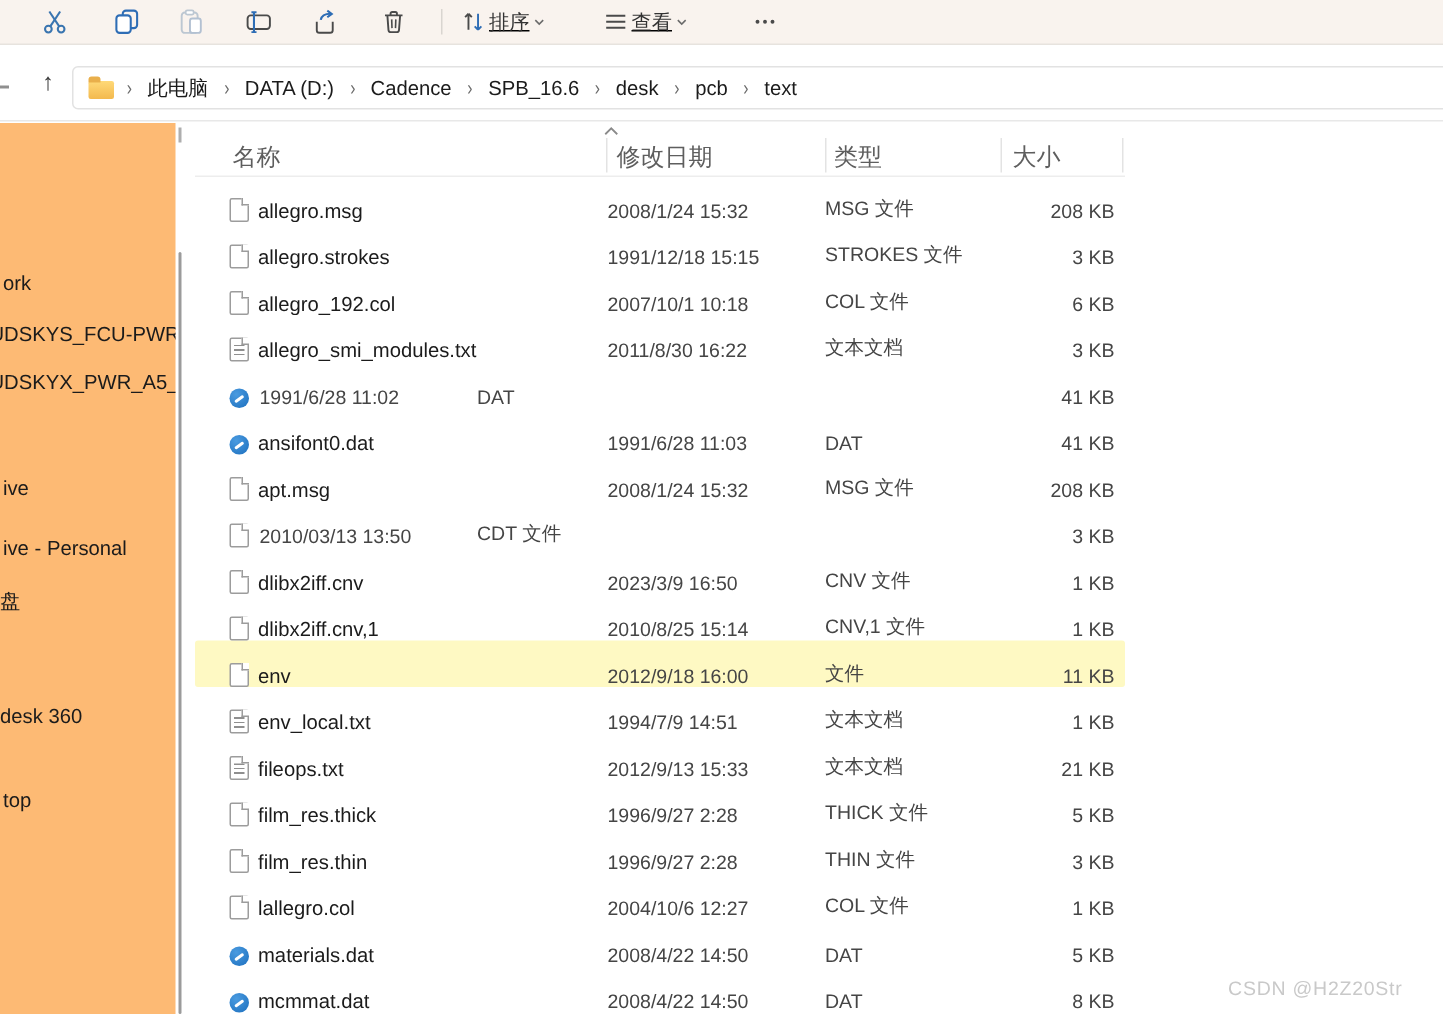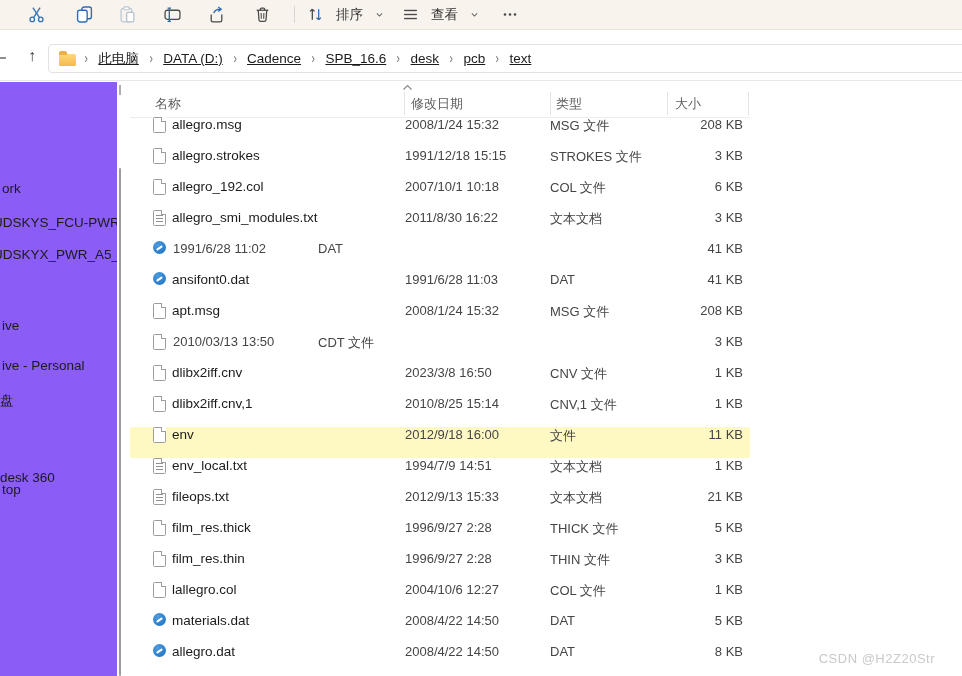--- a/index.html
+++ b/index.html
@@ -4,49 +4,49 @@
 <style>
   * { margin:0; padding:0; box-sizing:border-box; }
   html,body { width:962px; height:676px; }
   body { font-family:"Liberation Sans","DejaVu Sans",sans-serif; background:#fff; overflow:hidden; }
   #app { position:relative; width:962px; height:676px; background:#fff; overflow:hidden; }
 
   
   .toolbar { position:absolute; left:0; top:0; width:962px; height:30px; background:#f9f3ee; border-bottom:1px solid #e7e3de; }
   .tbtn { position:absolute; top:0; width:36px; height:29px; display:flex; align-items:center; justify-content:center; border-radius:4px; cursor:pointer; }
   .tsep { position:absolute; top:6px; width:1px; height:17px; background:#d9d5d0; }
-  .tgroup { position:absolute; top:0; height:29px; display:flex; align-items:center; gap:12px; padding:0 6px; border-radius:4px; cursor:pointer; }
+  .tgroup { position:absolute; top:0; height:29px; display:flex; align-items:center; gap:2px; padding:0 6px; border-radius:4px; cursor:pointer;text-decoration:underline; }
   .tgroup .tlabel { font-size:13.5px; color:#333; white-space:nowrap; }
 
   
   .addr-row { position:absolute; left:0; top:31px; width:962px; height:50px; background:#fff; border-bottom:1px solid #e8e8e8; }
   .nav-stub { position:absolute; left:-3px; top:26px; width:9px; height:2px; background:#8f8f8f; }
   .up-arrow { position:absolute; left:20px; top:13px; width:24px; height:24px; display:flex; align-items:center; justify-content:center; font-size:16px; color:#3b3b3b; cursor:pointer; }
   .addr-box { position:absolute; left:48px; top:13px; width:920px; height:29px; border:1px solid #e2e2e2; border-radius:4px; background:#fff; display:flex; align-items:center; padding-left:10px; overflow:hidden; }
-  .crumb { font-size:13.5px; color:#1b1b1b; padding:3px 6px; border-radius:3px; white-space:nowrap; cursor:pointer;text-decoration:underline; }
+  .crumb { font-size:13.5px; color:#1b1b1b; padding:3px 6px; border-radius:3px; white-space:nowrap; cursor:pointer; }
   .crumb-sep { font-size:13px; color:#6b6b6b; padding:0 4px; transform:scale(0.8,1.1); }
   .folder-ic { width:17px; height:12px; background:linear-gradient(#ffd978,#f3b94e); border-radius:1.5px; position:relative; margin:2px 4px 0 0; flex:none; }
   .folder-ic::before { content:''; position:absolute; top:-3px; left:0; width:8px; height:4px; background:#e9af4b; border-radius:2px 2px 0 0; }
 
   
-  .sidebar { position:absolute; left:0; top:82px; width:117px; height:594px; background:#8b5cf6; overflow:hidden; }
+  .sidebar { position:absolute; left:0; top:82px; width:117px; height:594px; background:#fdba74; overflow:hidden; }
   .side-item { position:absolute; font-size:13.5px; color:#1b1b1b; white-space:nowrap; line-height:20px; cursor:pointer; }
   .sb-thumb { position:absolute; left:119px; top:168px; width:2px; height:508px; background:#9b9b9b; border-radius:1px; }
   .sb-stub { position:absolute; left:119px; top:85px; width:2px; height:10px; background:#aeaeae; }
 
   
   .lhead { position:absolute; left:130px; top:90px; width:630px; height:27px; }
-  .hlabel { position:absolute; top:5px; font-size:13px; color:#5e5e5e; cursor:pointer;font-family:Liberation Serif, serif; }
+  .hlabel { position:absolute; top:5px; font-size:16px; color:#5e5e5e; cursor:pointer;font-family:Liberation Serif, serif; }
   .hsep { position:absolute; top:2px; width:1px; height:23px; background:#e3e3e3; }
   .hunder { position:absolute; left:130px; top:117px; width:620px; height:1px; background:#ededed; }
   .caret-up { position:absolute; left:272px; top:-6px; color:#8a8a8a; }
 
   
   .rows { position:absolute; left:130px; top:117px; width:620px; }
-  .frow { height:31px; display:flex; align-items:flex-start; border-radius:2px; cursor:pointer; }
+  .frow { height:31px; display:flex; align-items:flex-end; border-radius:2px; cursor:pointer; }
   .frow.selected { background:#fef9c3; }
   .c-ic { flex:none; width:14px; margin-left:22px; display:flex; align-items:center; justify-content:center; }
   .c-name { flex:none; margin-left:6px; width:226px; font-size:13.5px; color:#1b1b1b; white-space:nowrap; overflow:hidden; }
   .c-date { flex:none; width:145px; padding-left:7px; font-size:13px; color:#454545; white-space:nowrap; }
   .c-type { flex:none; width:111px; padding-left:7px; font-size:13px; color:#454545; white-space:nowrap; }
   .c-size { flex:1; text-align:right; padding-right:7px; font-size:13px; color:#454545; white-space:nowrap; }
 
   
   .fi { position:relative; width:13px; height:16px; background:#fff; border:1px solid #9c9c9c; border-radius:1.5px; }
   .fi::after { content:''; position:absolute; top:-1px; right:-1px; width:4px; height:4px; background:#fff; border-left:1px solid #9c9c9c; border-bottom:1px solid #9c9c9c; }
@@ -190,21 +190,21 @@
 
   <div class="sidebar">
 
     <div class="side-item" style="left:2px;top:97px">ork</div>
     <div class="side-item" style="left:-7px;top:131px">UDSKYS_FCU-PWR_V</div>
     <div class="side-item" style="left:-7px;top:163px">UDSKYX_PWR_A5_V2</div>
     <div class="side-item" style="left:2px;top:234px">ive</div>
     <div class="side-item" style="left:2px;top:274px">ive - Personal</div>
     <div class="side-item" style="left:0;top:309px">盘</div>
     <div class="side-item" style="left:0;top:386px">desk 360</div>
-    <div class="side-item" style="left:2px;top:398px">top</div>
+    <div class="side-item" style="left:2px;top:442px">top</div>
 
   </div>
   <div class="sb-stub"></div>
   <div class="sb-thumb"></div>
 
   <div class="lhead">
     <span class="caret-up">
         <svg width="11" height="7" viewBox="0 0 11 7">
           <path d="M1.5 5.5 L5.5 1.5 L9.5 5.5" fill="none" stroke="#8a8a8a" stroke-width="1.2"></path>
         </svg>
@@ -292,21 +292,21 @@
         </span>
       <span class="c-date">2010/03/13 13:50</span>
       <span class="c-type">CDT 文件</span>
       <span class="c-size">3 KB</span>
     </div>
     <div class="frow">
       <span class="c-ic">
           <span class="fi"></span>
         </span>
       <span class="c-name">dlibx2iff.cnv</span>
-      <span class="c-date">2023/3/8 16:50</span>
+      <span class="c-date">2023/3/9 16:50</span>
       <span class="c-type">CNV 文件</span>
       <span class="c-size">1 KB</span>
     </div>
     <div class="frow">
       <span class="c-ic">
           <span class="fi"></span>
         </span>
       <span class="c-name">dlibx2iff.cnv,1</span>
       <span class="c-date">2010/8/25 15:14</span>
       <span class="c-type">CNV,1 文件</span>
@@ -376,21 +376,21 @@
         </span>
       <span class="c-name">materials.dat</span>
       <span class="c-date">2008/4/22 14:50</span>
       <span class="c-type">DAT</span>
       <span class="c-size">5 KB</span>
     </div>
     <div class="frow">
       <span class="c-ic">
           <span class="di"></span>
         </span>
-      <span class="c-name">allegro.dat</span>
+      <span class="c-name">mcmmat.dat</span>
       <span class="c-date">2008/4/22 14:50</span>
       <span class="c-type">DAT</span>
       <span class="c-size">8 KB</span>
     </div>
 
   </div>
 
   <div class="watermark">CSDN @H2Z20Str</div>
 </div>
 

